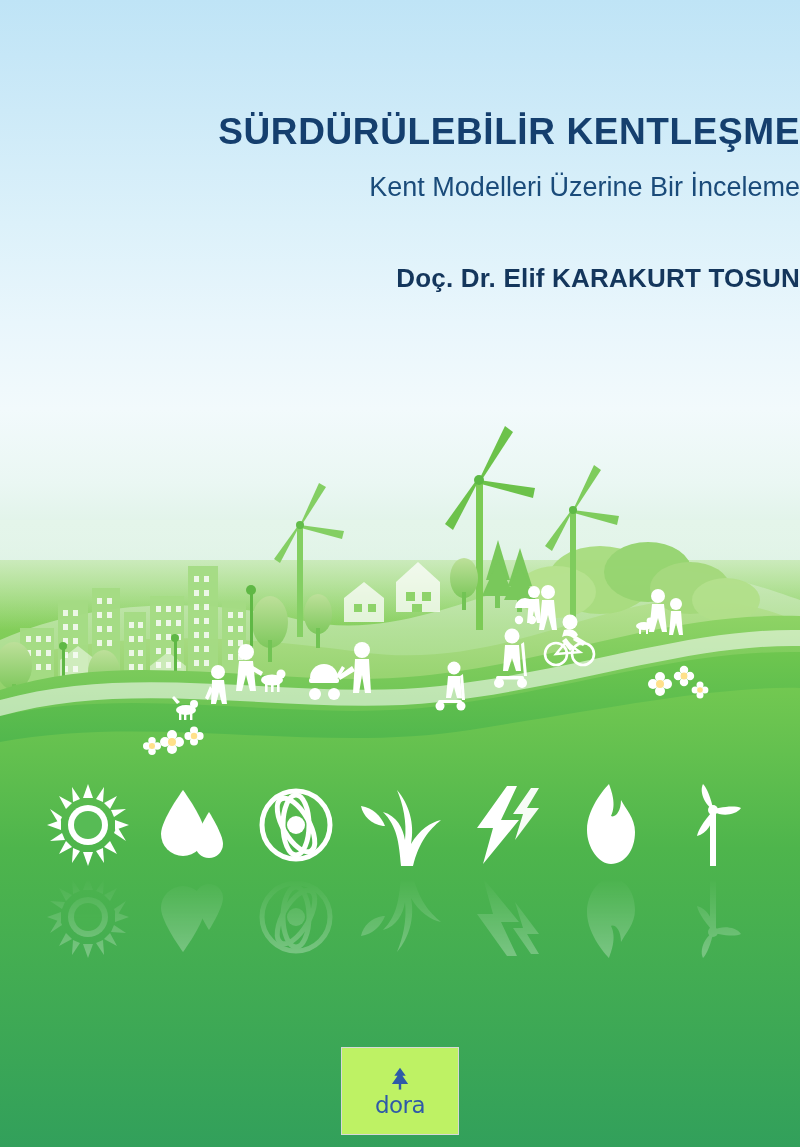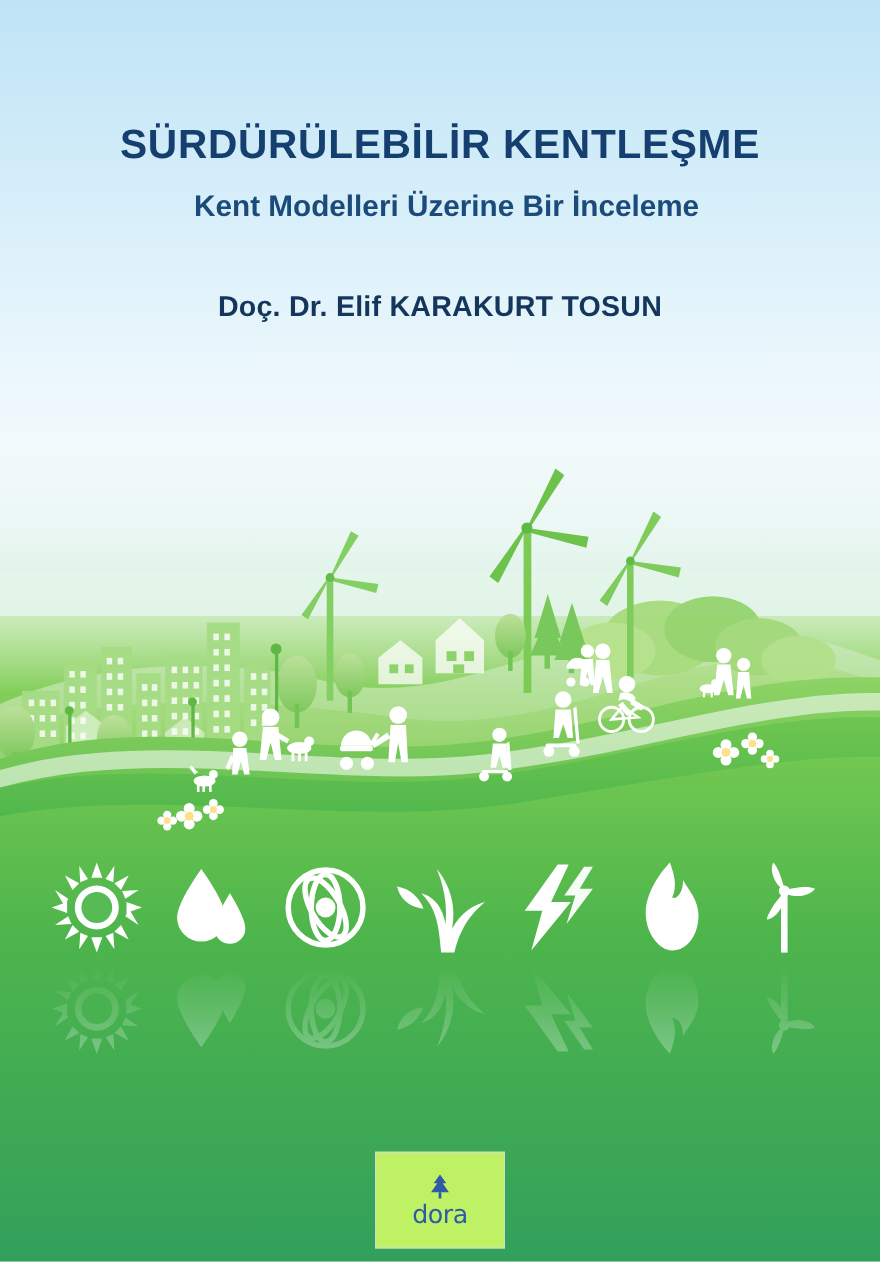--- a/index.html
+++ b/index.html
@@ -52,37 +52,37 @@
         #35a558 82%,
         #32a05b 100%);
   }
 
   
   .title-block {
     position: absolute;
     left: 0;
     top: 112px;
     width: 800px;
-    text-align: center;
+    text-align: right;
     z-index: 40;
   }
   .main-title {
     font-size: 37px;
     font-weight: bold;
     letter-spacing: 0.6px;
     color: #153f6e;
     margin: 0;
     line-height: 1.1;
   }
   .subtitle {
     font-size: 27px;
     color: #1a4b7a;
     margin: 18px 0 0 12px;
     line-height: 1.2;
-    font-weight: bold;
+    font-weight: normal;
   }
   .author {
     font-size: 26px;
     color: #14365c;
     margin: 60px 0 0 0;
     font-weight: bold;
     letter-spacing: 0.2px;
   }
 
   

